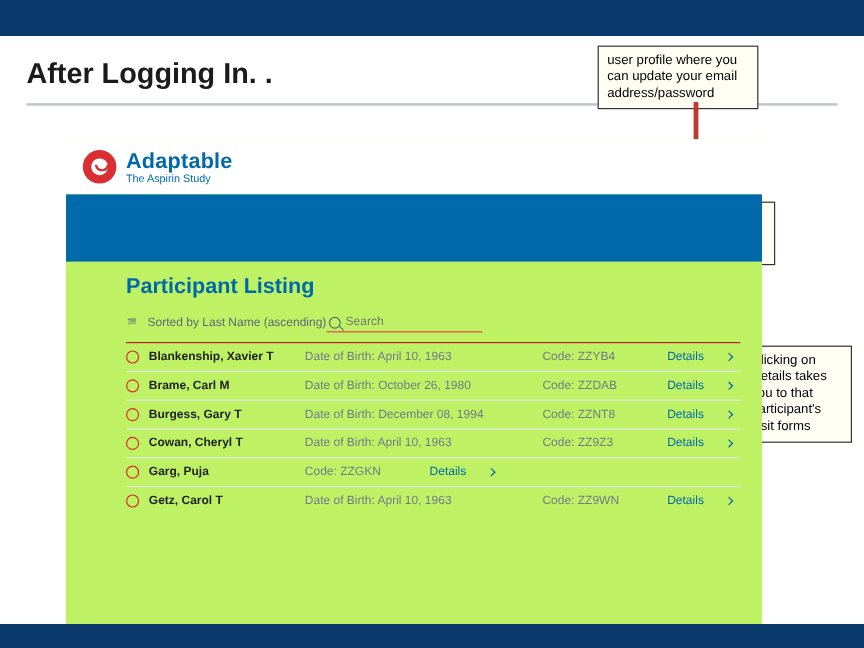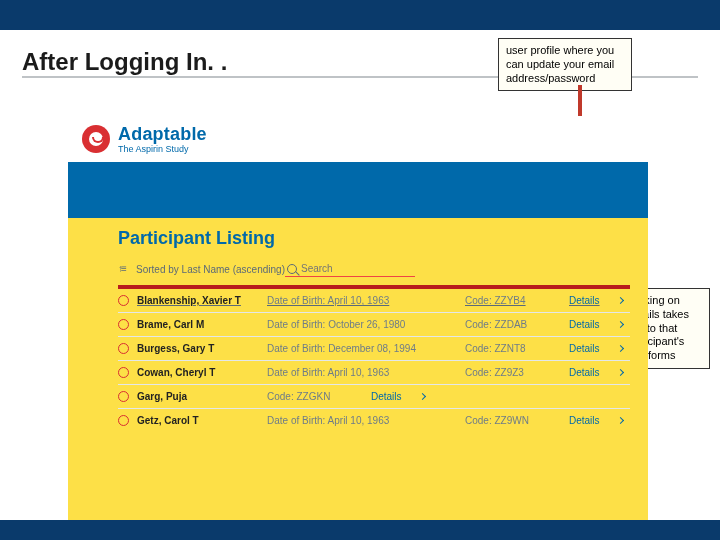--- a/index.html
+++ b/index.html
@@ -1,26 +1,26 @@
 <!DOCTYPE html>
 <html><head>
 <meta charset="utf-8">
 <style>
   * { box-sizing: border-box; margin: 0; padding: 0; }
   body { width: 720px; height: 540px; font-family: Arial, Helvetica, sans-serif; background: #fff; position: relative; overflow: hidden; }
   .top-bar { position: absolute; left: 0; top: 0; width: 720px; height: 30px; background: #0a3a6b; }
   .bottom-bar { position: absolute; left: 0; bottom: 0; width: 720px; height: 20px; background: #0a3a6b; }
-  .title-area { position: absolute; left: 22px; top: 48px; border-bottom: 2px solid #bfc3c6; width: 676px; }
+  .title-area { position: absolute; left: 22px; top: 48px; border-bottom: 2px solid #bfc3c6; width: 676px; padding-bottom: 10px; }
   .title-area h1 { font-size: 24px; font-weight: bold; color: #1b1b1b; }
   .callout { position: absolute; background: #fffef5; border: 1px solid #333; padding: 5px 7px; font-size: 11px; line-height: 1.25; color: #000; }
   .c-user { left: 498px; top: 38px; width: 134px; }
   .c-list { left: 72px; top: 168px; width: 170px; }
   .c-search { left: 472px; top: 168px; width: 174px; }
   .c-details { left: 618px; top: 288px; width: 92px; }
-  .screenshot { position: absolute; left: 68px; top: 116px; width: 580px; height: 404px; background: #fde047; }
+  .screenshot { position: absolute; left: 55px; top: 116px; width: 580px; height: 404px; background: #bef264; }
   .brand-bar { height: 46px; background: #fff; display: flex; align-items: center; justify-content: space-between; padding: 0 14px; }
   .brand-left { display: flex; align-items: center; gap: 8px; }
   .logo-circle { width: 28px; height: 28px; border-radius: 50%; background: #d92f32; display: flex; align-items: center; justify-content: center; }
   .logo-inner { width: 14px; height: 14px; border-radius: 50%; background: #fff; position: relative; }
   .logo-inner::after { content: ""; position: absolute; left: 3px; top: 5px; width: 8px; height: 4px; border: 2px solid #d92f32; border-top: none; border-radius: 0 0 8px 8px; }
   .brand-text { display: flex; flex-direction: column; line-height: 1; }
   .brand-name { font-size: 18px; font-weight: bold; color: #0069aa; letter-spacing: .2px; }
   .brand-sub { font-size: 9px; color: #0069aa; margin-top: 2px; }
   .brand-right { display: flex; align-items: center; gap: 8px; font-size: 10px; color: #0069aa; }
   .avatar { width: 22px; height: 22px; border-radius: 50%; background: #d92f32; color: #fff; font-size: 9px; display: flex; align-items: center; justify-content: center; font-weight: bold; }
@@ -30,21 +30,21 @@
   .toolbar { display: flex; align-items: center; padding: 6px 18px 4px 50px; font-size: 10px; color: #5b6a78; }
   .sort-left { display: flex; align-items: center; gap: 6px; }
   .sort-icon { display: inline-block; width: 12px; height: 12px; position: relative; }
   .sort-icon::before { content: "↑≡"; font-size: 10px; color: #5b6a78; letter-spacing: -2px; }
   .search-box { display: flex; align-items: center; gap: 4px; border-bottom: 1px solid #ef4444; padding: 2px 2px; width: 130px; }
   .search-box input { border: none; outline: none; font-size: 10px; width: 100px; color: #5b6a78; background: transparent; }
   .mag { width: 10px; height: 10px; border: 1.3px solid #5b6a78; border-radius: 50%; position: relative; }
   .mag::after { content: ""; position: absolute; width: 5px; height: 1.3px; background: #5b6a78; bottom: -2px; right: -4px; transform: rotate(45deg); }
   .list { padding: 4px 18px 0 50px; }
   .row { display: flex; align-items: center; border-top: 1px solid #e3e7ea; padding: 6px 0; font-size: 10px; color: #5b6a78; gap: 8px; }
-  .row:first-child { border-top: 4px solid #b91c1c; text-decoration: underline; }
+  .row:first-child { border-top: 1px solid #b91c1c; }
   .radio { width: 11px; height: 11px; border: 1.5px solid #d92f32; border-radius: 50%; flex: 0 0 11px; }
   .name { color: #222; font-weight: bold; width: 122px; flex: 0 0 122px; white-space: nowrap; overflow: hidden; text-overflow: ellipsis; font-size: 10px; }
   .dob { width: 190px; flex: 0 0 190px; white-space: nowrap; color: #6e7c88; }
   .code { width: 96px; flex: 0 0 96px; color: #6e7c88; white-space: nowrap; }
   .details-link { color: #0069aa; display: flex; align-items: center; gap: 18px; cursor: pointer; white-space: nowrap; }
   .chev { display: inline-block; width: 5px; height: 5px; border-right: 1.5px solid #0069aa; border-top: 1.5px solid #0069aa; transform: rotate(45deg); }
   
   .arrow-down { position: absolute; width: 4px; background: #c0392b; }
   .arrow-down::after { content: ""; position: absolute; left: -5px; bottom: -1px; border-left: 7px solid transparent; border-right: 7px solid transparent; border-top: 10px solid #c0392b; }
   .arrow-left { position: absolute; height: 4px; background: #c0392b; }

